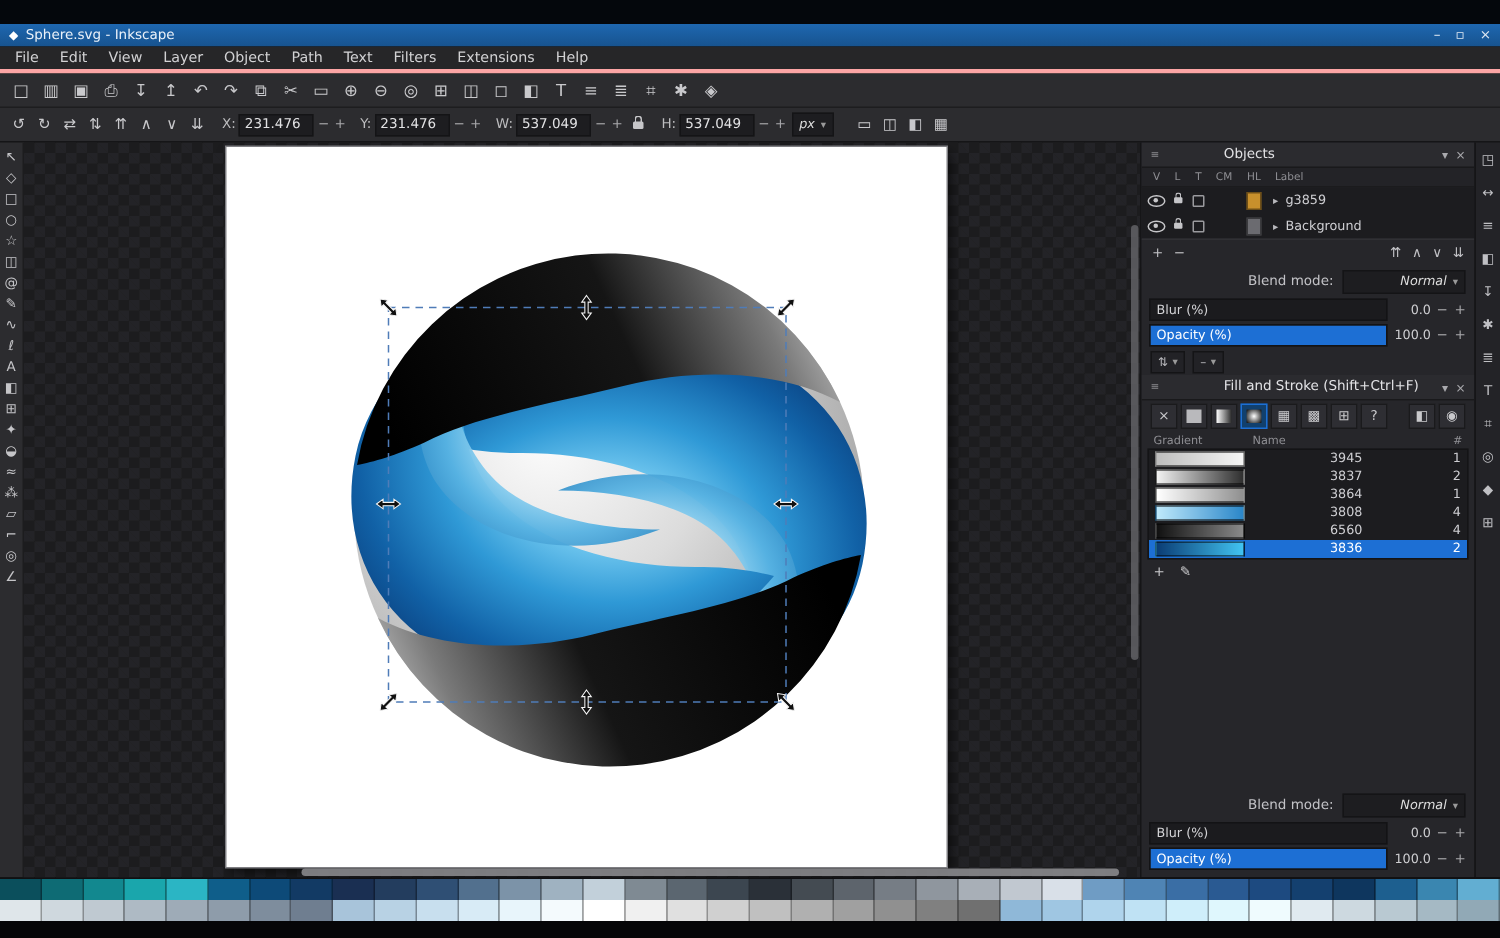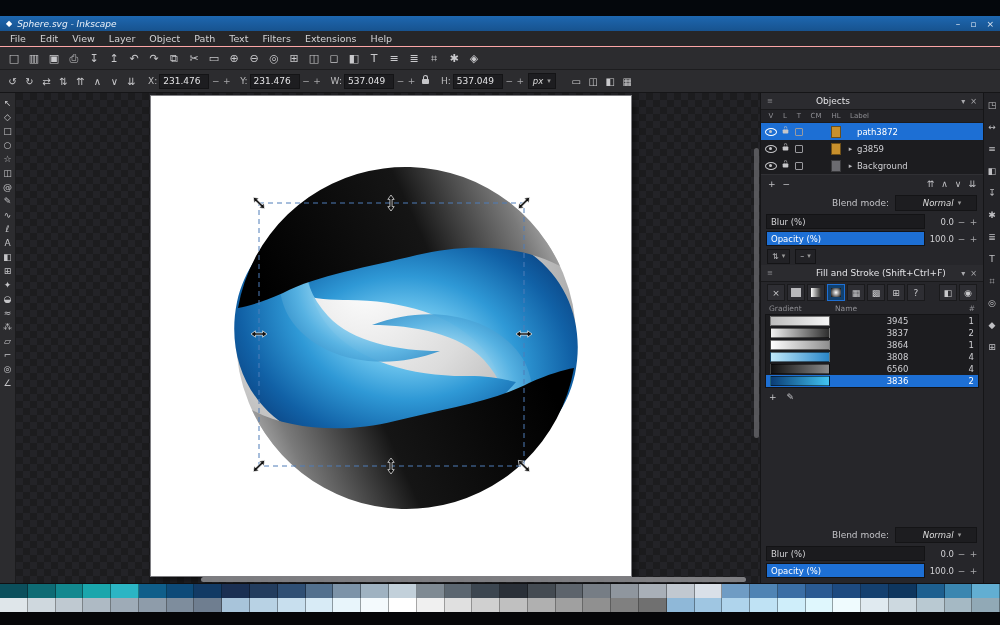--- a/index.html
+++ b/index.html
@@ -2,23 +2,23 @@
 <html><head>
 <meta charset="utf-8">
 <style>
   html,body{margin:0;padding:0;background:#000;}
   body{width:1000px;height:625px;overflow:hidden;font-family:"DejaVu Sans","Liberation Sans",sans-serif;color:#ccc;}
   .app{width:1000px;height:625px;display:flex;flex-direction:column;}
   
   .top-strip{height:16px;background:#04070c;}
   .titlebar{height:15px;background:linear-gradient(#1e67b0,#17538f);display:flex;align-items:center;padding:0 6px;font-size:9px;color:#eaf1f9;}
   .tb-logo{font-size:8px;margin-right:5px;color:#fff;}
-  .tb-title{flex:1;font-style:italic;}
+  .tb-title{flex:1;}
   .tb-controls{display:flex;gap:10px;font-size:9px;color:#dfe8f2;}
-  .menubar{height:15px;background:#262628;display:flex;align-items:center;padding-left:3px;font-size:9.5px;color:#d2d2d4;border-bottom:1px solid #fca5a5;}
+  .menubar{height:15px;background:#262628;display:flex;align-items:center;padding-left:3px;font-size:9.5px;color:#d2d2d4;border-bottom:3px solid #fca5a5;}
   .menu-item{padding:0 7px;line-height:15px;}
   .cmdbar{height:22px;background:#2c2c2f;display:flex;align-items:center;gap:2px;padding-left:5px;border-bottom:1px solid #1d1d1f;}
   .cmd-icon{width:18px;height:17px;display:flex;align-items:center;justify-content:center;font-size:11px;color:#c9c9cc;border-radius:2px;}
   .ctrlbar{height:22px;background:#2c2c2f;display:flex;align-items:center;gap:3px;padding-left:5px;font-size:9px;border-bottom:1px solid #151517;}
   .ctrl-icons{display:flex;gap:2px;}
   .ctrl-icons .cmd-icon{width:15px;height:15px;font-size:10px;}
   .fld{display:flex;align-items:center;gap:2px;}
   .fld-label{color:#bdbdbf;margin-left:6px;}
   .fld-box{background:#1d1d20;border:1px solid #141416;min-width:42px;height:13px;line-height:13px;padding:0 3px;color:#e2e2e4;font-size:9px;}
   .step{width:9px;text-align:center;color:#a8a8ab;font-size:9px;cursor:default;}
@@ -56,21 +56,21 @@
   .obj-row .cell{display:flex;align-items:center;justify-content:center;}
   .obj-row.selected{background:#1d6fd4;color:#fff;}
   .obj-row.selected .eye-icon,.obj-row.selected .lock-icon{border-color:#fff;}
   .type-bar{width:6px;height:6px;border:1px solid #9a9a9e;border-radius:1px;}
   .chip{width:8px;height:10px;border:1px solid rgba(0,0,0,.45);}
   .expander{width:9px;font-size:7px;color:#b8b8bc;text-align:center;}
   .obj-label{flex:1;padding-left:2px;font-size:8.5px;}
   .obj-tools{display:flex;align-items:center;height:18px;gap:7px;padding:0 7px;background:#26262a;border-top:1px solid #303034;color:#c2c2c6;font-size:9px;}
   .spacer{flex:1;}
   .blend-row{display:flex;align-items:center;justify-content:flex-end;gap:6px;height:20px;padding:0 6px;color:#c3c3c7;}
-  .blend-dd{width:60px;justify-content:center;padding-left:16px;}
+  .blend-dd{width:60px;justify-content:flex-end;padding-left:16px;}
   .slider-row{display:flex;align-items:center;gap:3px;height:17px;padding:0 5px;}
   .slider{flex:1;height:13px;background:#1b1b1e;border:1px solid #131315;position:relative;display:flex;align-items:center;padding-left:4px;font-size:8.5px;overflow:hidden;}
   .slider .fill{position:absolute;left:0;top:0;bottom:0;background:#1d6fd4;}
   .slider .lab{position:relative;color:#d3d3d6;}
   .slider.full .lab{color:#fff;}
   .slider.full .fill{width:100%;}
   .slider.empty .fill{width:0;}
   .slider-val{width:26px;text-align:right;color:#cfcfd2;font-size:8.5px;}
   .combo-row{display:flex;align-items:center;gap:5px;height:18px;padding:0 6px;}
   .mini-combo{height:13px;border:1px solid #141416;background:#222226;display:flex;align-items:center;gap:3px;padding:0 4px;color:#b9b9bd;font-size:8px;}
@@ -311,37 +311,20 @@
         <span class="c2">L</span>
         <span class="c3">T</span>
         <span class="c4">CM</span>
         <span class="c5">HL</span>
         <span class="clabel">Label</span>
       </div>
       <div class="obj-list">
 
 
 
-          <div class="obj-row selected">
-            <span class="cell c1">
-              <span class="eye-icon"></span>
-            </span>
-            <span class="cell c2">
-              <span class="lock-icon sm"></span>
-            </span>
-            <span class="cell c3">
-              <span class="type-bar"></span>
-            </span>
-            <span class="cell c4"></span>
-            <span class="cell c5">
-              <span class="chip" style="background: rgb(200, 144, 44);"></span>
-            </span>
-            <span class="expander"></span>
-            <span class="obj-label">path3872</span>
-          </div>
 
           <div class="obj-row">
             <span class="cell c1">
               <span class="eye-icon"></span>
             </span>
             <span class="cell c2">
               <span class="lock-icon sm"></span>
             </span>
             <span class="cell c3">
               <span class="type-bar"></span>

